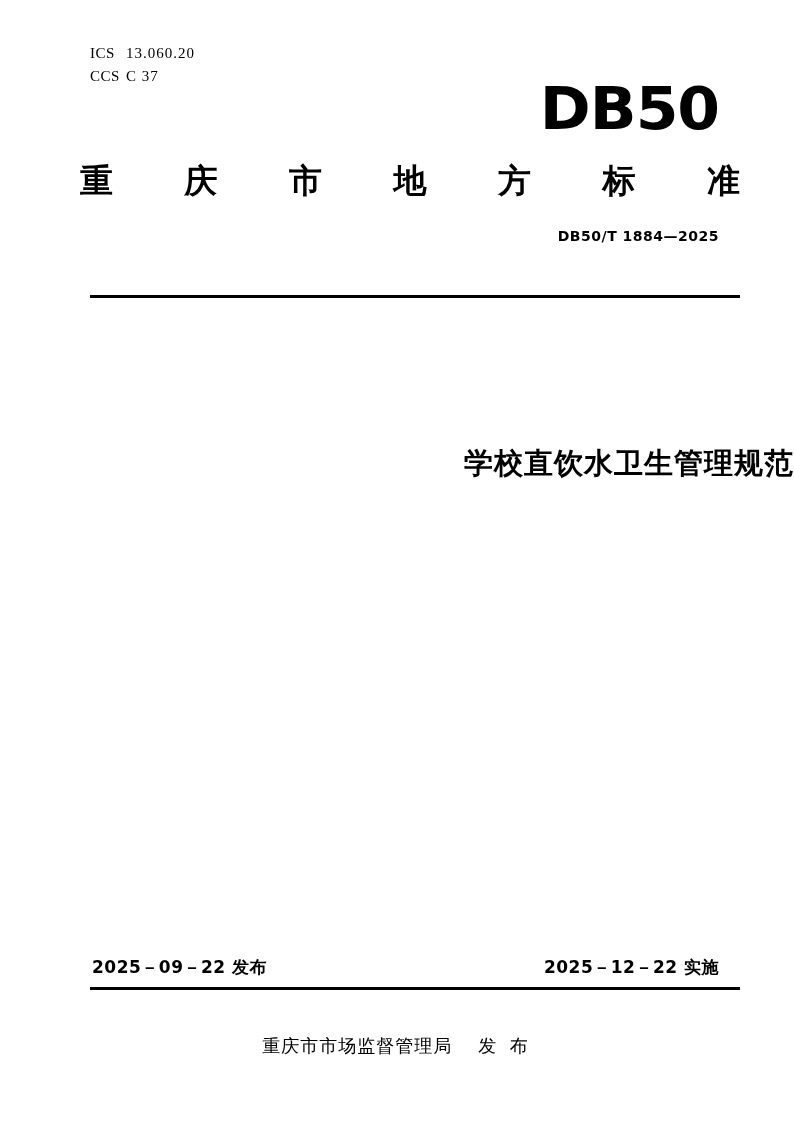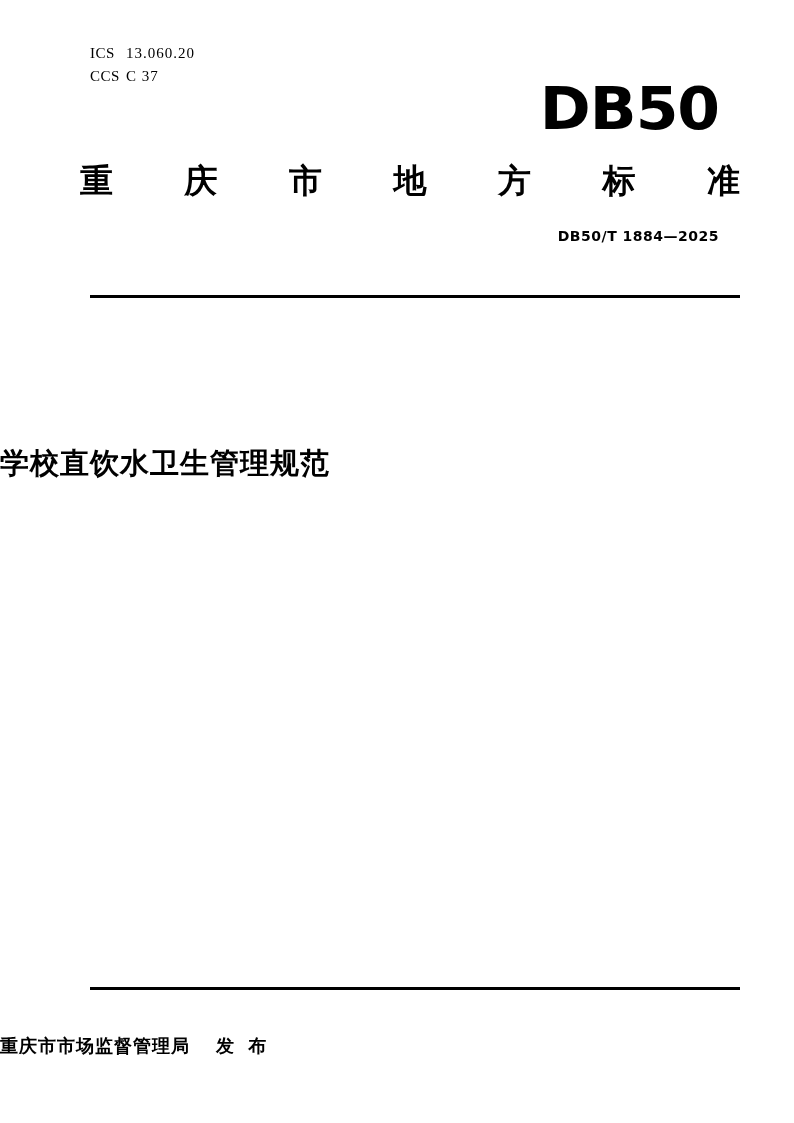--- a/index.html
+++ b/index.html
@@ -110,21 +110,21 @@
     height: 3px;
     background: #000000;
   }
 
   
   .doc-title {
     position: absolute;
     left: 0;
     top: 432px;
     width: 794px;
-    text-align: left;
+    text-align: right;
     font-family: "DejaVu Sans", sans-serif;
     font-weight: 700;
     font-size: 29px;
     letter-spacing: 1px;
   }
 
   
   .date-issue {
     position: absolute;
     left: 92px;
@@ -145,23 +145,23 @@
     letter-spacing: 0.5px;
     white-space: nowrap;
   }
 
   
   .publisher {
     position: absolute;
     left: 0;
     top: 1022px;
     width: 794px;
-    text-align: left;
-    font-family: "DejaVu Sans", sans-serif;
-    font-weight: 700;
+    text-align: center;
+    font-family: "DejaVu Sans", sans-serif;
+    font-weight: 400;
     font-size: 18px;
     letter-spacing: 1px;
   }
   .publisher .pub-action {
     margin-left: 26px;
     letter-spacing: 4px;
   }
 </style>
 </head>
 <body>
@@ -190,18 +190,20 @@
   </div>
 
   <div class="std-number">DB50/T 1884—2025</div>
 
   <div class="rule-top"></div>
 
   <div class="doc-title">学校直饮水卫生管理规范</div>
 
   <div class="rule-bottom"></div>
 
+  <div class="date-issue">2025－09－22 发布</div>
+  <div class="date-effective">2025－12－22 实施</div>
 
   <div class="publisher">
     <span>重庆市市场监督管理局</span><span class="pub-action">发 布</span>
   </div>
 
 </div>
 
 </body></html>

